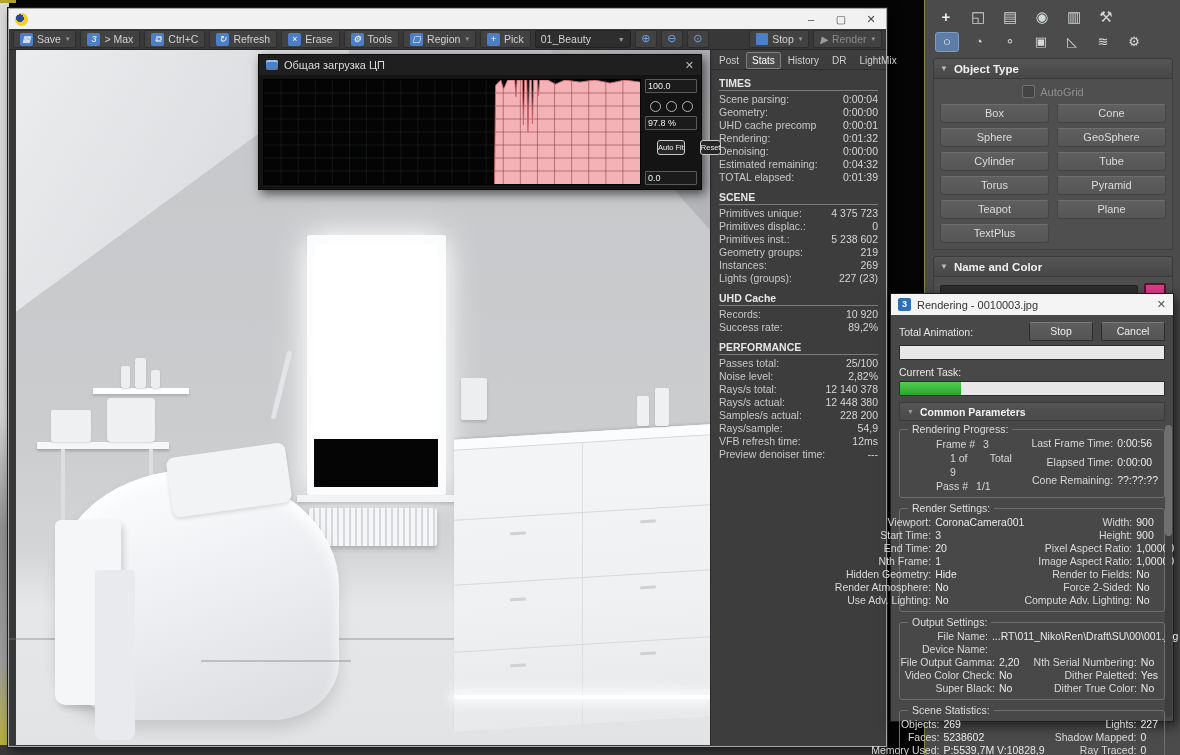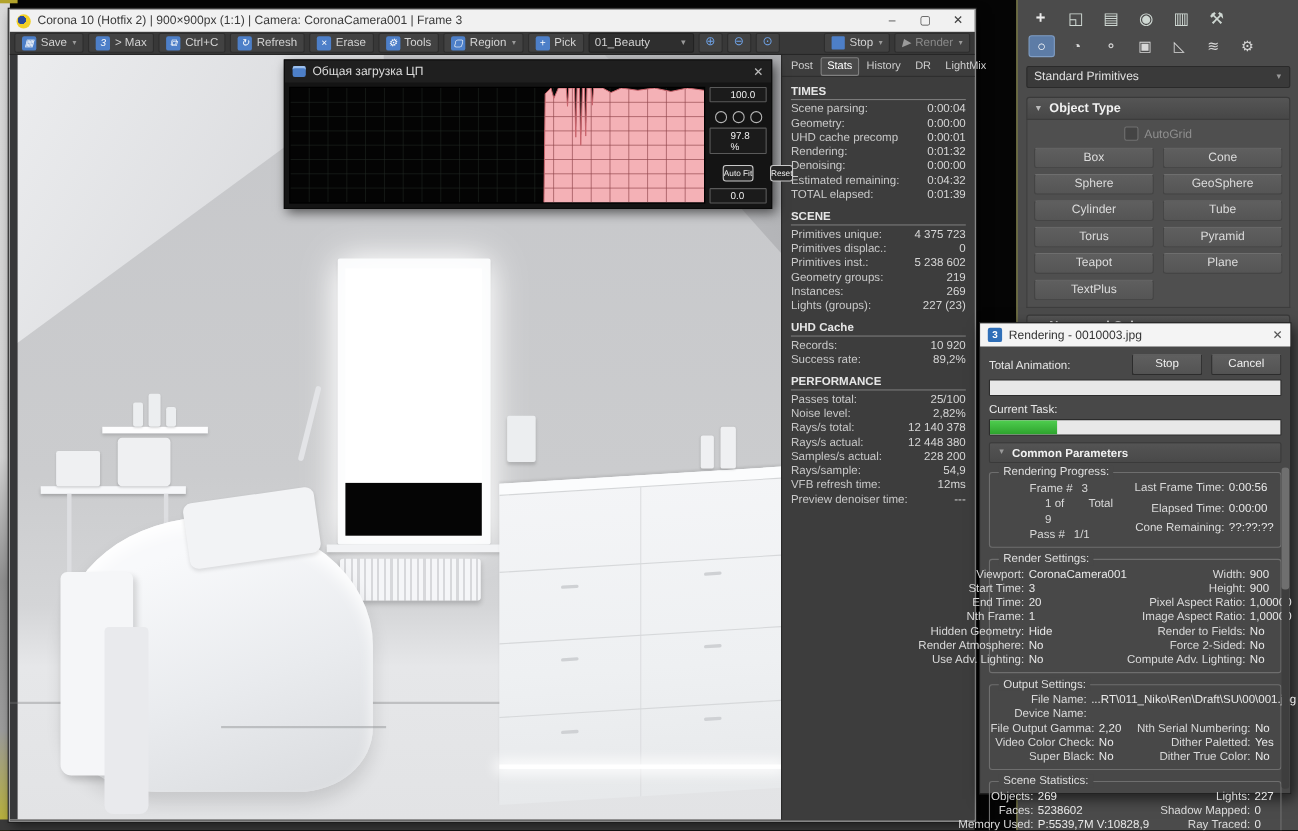--- a/index.html
+++ b/index.html
@@ -136,21 +136,21 @@
   .cpu-win{left:258px;top:54px;width:442px;height:134px;background:#141414;
     border:1px solid #0a0a0a;box-shadow:3px 4px 10px rgba(0,0,0,.6);}
   .cpu-title{height:20px;background:#1f1f1f;display:flex;align-items:center;gap:6px;
     padding:0 7px;font-size:11px;color:#dcdcdc;}
   .cpu-ico{width:12px;height:10px;background:#4d7fc8;border-radius:2px;
     box-shadow:inset 0 2px 0 #9cc0ee;}
   .cpu-close{margin-left:auto;color:#bbb;font-size:11px;}
   .cpu-body{display:flex;height:106px;padding:4px;gap:4px;}
   .cpu-graph{flex:1;background:#040404;border:1px solid #000;position:relative;}
   .cpu-side{width:52px;display:flex;flex-direction:column;align-items:stretch;font-size:9px;}
-  .cpu-field{background:#1b1b1b;border:1px solid #5a5a5a;color:#f0f0f0;padding:1px 18px;
+  .cpu-field{background:#1b1b1b;border:1px solid #5a5a5a;color:#f0f0f0;padding:1px 2px;
     border-radius:1px;}
   .cpu-circles{display:flex;gap:5px;justify-content:center;margin:8px 0 4px 0;}
   .cpu-circles i{width:9px;height:9px;border:1.5px solid #b5b5b5;border-radius:50%;}
   .cpu-btns{display:flex;gap:3px;margin:10px 0 0 0;}
   .cpu-btn{flex:1;font-size:7.5px;color:#eee;background:#262626;border:1px solid #c9c9c9;
     border-radius:3px;text-align:center;padding:2px 0;white-space:nowrap;margin-left:12px;}
   .spacer{flex:1;}
 
   
   .rdlg{left:890px;top:293px;width:282px;height:427px;background:#484848;
@@ -208,24 +208,20 @@
     </div>
     <div class="mp-row2">
       <span class="mpi sel">○</span>
       <span class="mpi">◔</span>
       <span class="mpi">⚬</span>
       <span class="mpi">▣</span>
       <span class="mpi">◺</span>
       <span class="mpi">≋</span>
       <span class="mpi">⚙</span>
     </div>
-    <div class="mp-dropdown">
-      <span>Standard Primitives</span>
-      <span class="mini">▼</span>
-    </div>
 
     <div class="rollout">
       <div class="rollout-h">
         <span class="arr">▼</span>
         <span>Object Type</span>
       </div>
       <div class="rollout-b">
         <div class="autogrid">
           <span class="cb"></span>
           <span>AutoGrid</span>
@@ -256,21 +252,20 @@
           <div class="name-input"></div>
           <div class="swatch" style="background: rgb(226, 58, 140);"></div>
         </div>
       </div>
     </div>
   </div>
 
   <div class="abs vfb">
     <div class="vfb-title">
       <span class="corona-icon"></span>
-      <span>Corona 10 (Hotfix 2) | 900×900px (1:1) | Camera: CoronaCamera001 | Frame 3</span>
       <span class="win-ctrls">
         <span>–</span>
         <span>▢</span>
         <span>✕</span>
       </span>
     </div>
 
     <div class="vfb-toolbar">
       <span class="tbtn">
         <i class="ticon">▦</i>

